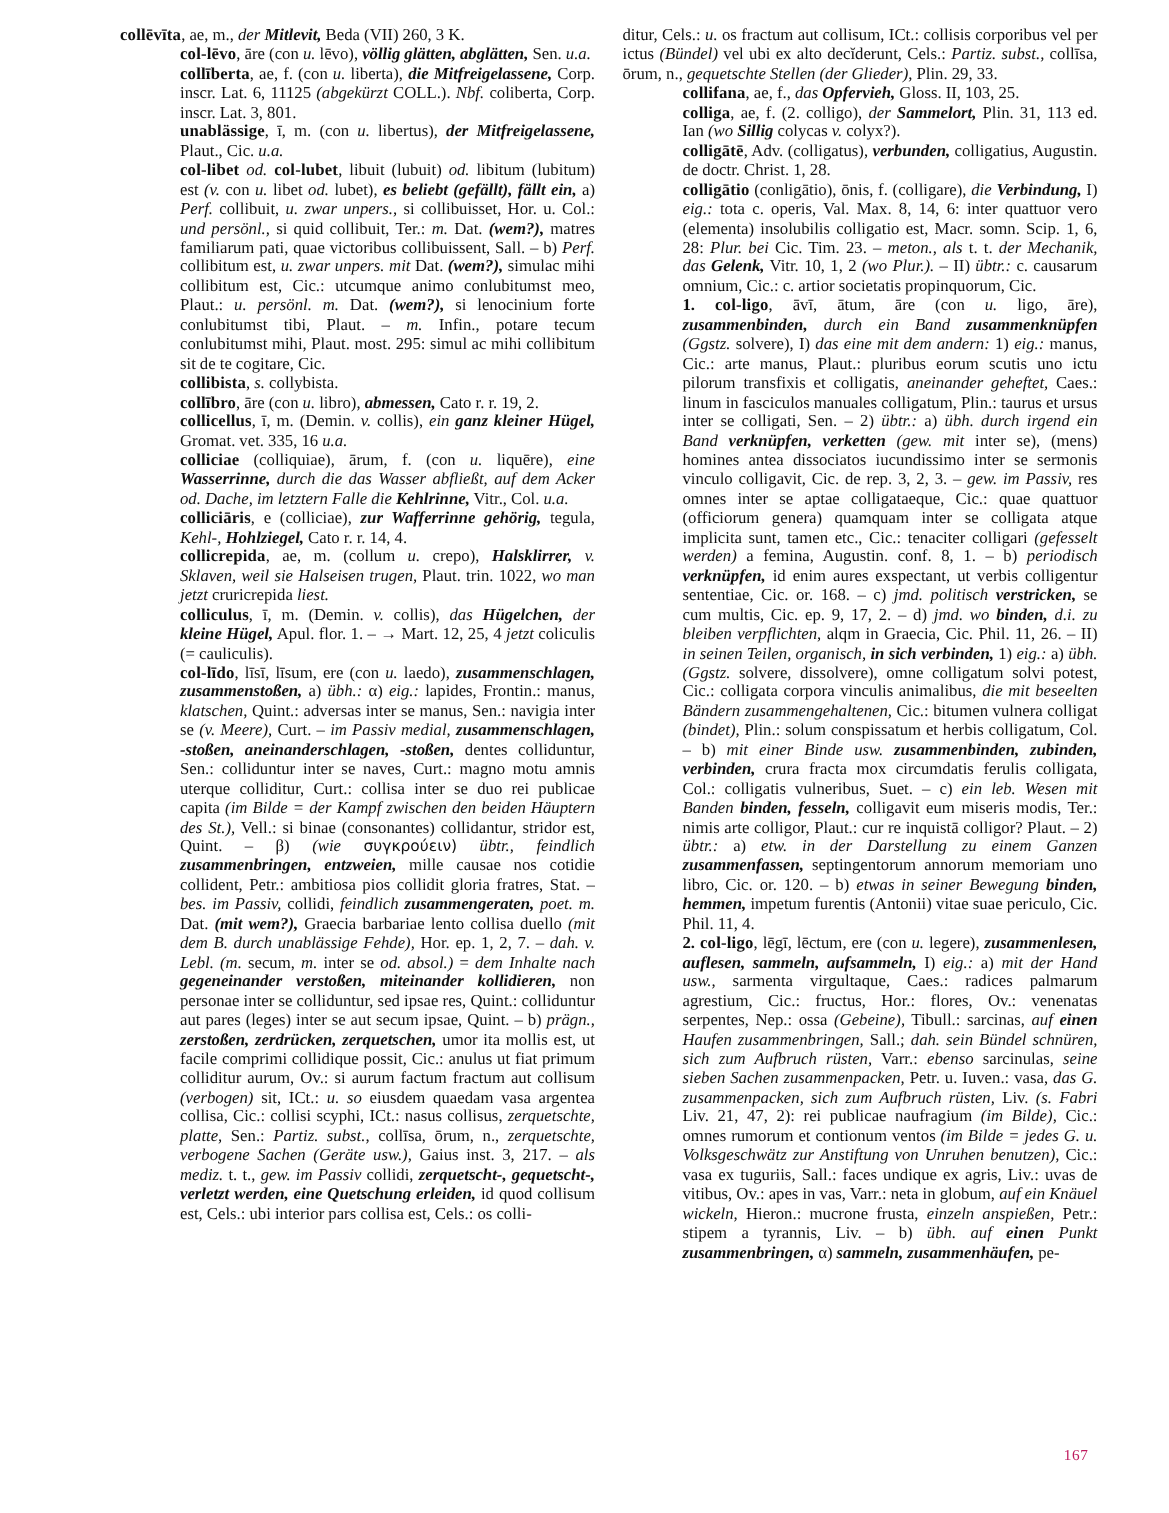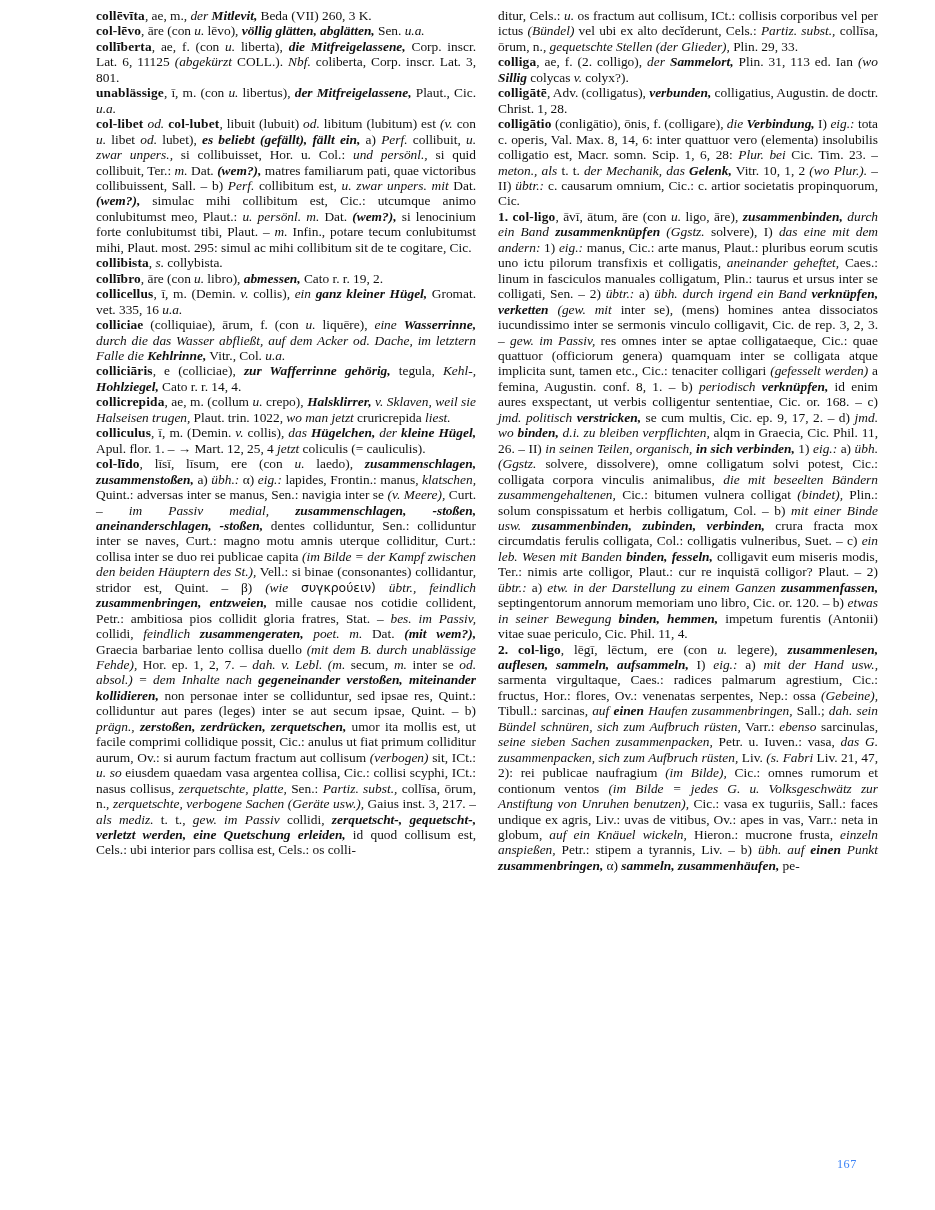--- a/index.html
+++ b/index.html
@@ -14,21 +14,21 @@
     color: #101010;
     position: relative;
     overflow: hidden;
   }
   #page {
     position: absolute;
     left: 0; top: 0;
     width: 935px;
     height: 1190px;
     box-sizing: border-box;
-    padding: 8px 62px 0 96px;
+    padding: 20px 62px 0 96px;
   }
   #columns {
     display: flex;
     flex-direction: row;
     gap: 22px;
     align-items: flex-start;
   }
   .column {
     width: 380px;
     flex: 0 0 380px;
@@ -36,21 +36,21 @@
   .entry {
     font-size: 13.4px;
     line-height: 15.45px;
     text-align: justify;
     text-justify: inter-word;
     text-indent: 0;
     margin: 0;
     hyphens: manual;
     word-spacing: -0.1px;
   }
-  .entry + .entry { margin-top: 0; }
+  .entry + .entry { margin-top: 0; margin-left: 48px; }
   
   .hw {
     font-weight: bold;
     letter-spacing: 0.15px;
   }
   .de {
     font-weight: bold;
     font-style: italic;
   }
   .it {
@@ -58,25 +58,25 @@
   }
   .gk {
     font-family: "DejaVu Sans", sans-serif;
     font-size: 12.4px;
   }
   .num {
     font-weight: bold;
   }
   #folio {
     position: absolute;
-    right: 78px;
+    right: 64px;
     bottom: 18px;
     font-size: 12.2px;
     letter-spacing: 0.6px;
-    color: #3b82f6;
+    color: #be185d;
     margin-top: 36px;
   }
 </style>
 </head>
 <body>
 
 <div id="page">
   <div id="columns">
 
     <div class="column">
@@ -90,20 +90,21 @@
       <p class="entry"><span class="hw">collicellus</span>, ī, m. (Demin. <span class="it">v.</span> collis), <span class="it">ein</span> <span class="de">ganz kleiner Hügel,</span> Gromat. vet. 335, 16 <span class="it">u.a.</span></p>
       <p class="entry"><span class="hw">colliciae</span> (colliquiae), ārum, f. (con <span class="it">u.</span> liquēre), <span class="it">eine</span> <span class="de">Wasserrinne,</span> <span class="it">durch die das Wasser abfließt, auf dem Acker od. Dache, im letztern Falle die</span> <span class="de">Kehlrinne,</span> Vitr., Col. <span class="it">u.a.</span></p>
       <p class="entry"><span class="hw">colliciāris</span>, e (colliciae), <span class="de">zur Wafferrinne gehörig,</span> tegula, <span class="it">Kehl-,</span> <span class="de">Hohlziegel,</span> Cato r. r. 14, 4.</p>
       <p class="entry"><span class="hw">collicrepida</span>, ae, m. (collum <span class="it">u.</span> crepo), <span class="de">Halsklirrer,</span> <span class="it">v. Sklaven, weil sie Halseisen trugen,</span> Plaut. trin. 1022, <span class="it">wo man jetzt</span> cruricrepida <span class="it">liest.</span></p>
       <p class="entry"><span class="hw">colliculus</span>, ī, m. (Demin. <span class="it">v.</span> collis), <span class="it">das</span> <span class="de">Hügelchen,</span> <span class="it">der</span> <span class="de">kleine Hügel,</span> Apul. flor. 1. – <span class="sym">→</span> Mart. 12, 25, 4 <span class="it">jetzt</span> coliculis (= cauliculis).</p>
       <p class="entry"><span class="hw">col-līdo</span>, līsī, līsum, ere (con <span class="it">u.</span> laedo), <span class="de">zusammenschlagen, zusammenstoßen,</span> a) <span class="it">übh.:</span> α) <span class="it">eig.:</span> lapides, Frontin.: manus, <span class="it">klatschen,</span> Quint.: adversas inter se manus, Sen.: navigia inter se <span class="it">(v. Meere),</span> Curt. – <span class="it">im Passiv medial,</span> <span class="de">zusammenschlagen, -stoßen, aneinanderschlagen, -stoßen,</span> dentes colliduntur, Sen.: colliduntur inter se naves, Curt.: magno motu amnis uterque colliditur, Curt.: collisa inter se duo rei publicae capita <span class="it">(im Bilde = der Kampf zwischen den beiden Häuptern des St.),</span> Vell.: si binae (consonantes) collidantur, stridor est, Quint. – β) <span class="it">(wie</span> <span class="gk">συγκρούειν)</span> <span class="it">übtr., feindlich</span> <span class="de">zusammenbringen, entzweien,</span> mille causae nos cotidie collident, Petr.: ambitiosa pios collidit gloria fratres, Stat. – <span class="it">bes. im Passiv,</span> collidi, <span class="it">feindlich</span> <span class="de">zusammengeraten,</span> <span class="it">poet. m.</span> Dat. <span class="de">(mit wem?),</span> Graecia barbariae lento collisa duello <span class="it">(mit dem B. durch unablässige Fehde),</span> Hor. ep. 1, 2, 7. – <span class="it">dah. v. Lebl. (m.</span> secum, <span class="it">m.</span> inter se <span class="it">od. absol.)</span> = <span class="it">dem Inhalte nach</span> <span class="de">gegeneinander verstoßen, miteinander kollidieren,</span> non personae inter se colliduntur, sed ipsae res, Quint.: colliduntur aut pares (leges) inter se aut secum ipsae, Quint. – b) <span class="it">prägn.,</span> <span class="de">zerstoßen, zerdrücken, zerquetschen,</span> umor ita mollis est, ut facile comprimi collidique possit, Cic.: anulus ut fiat primum colliditur aurum, Ov.: si aurum factum fractum aut collisum <span class="it">(verbogen)</span> sit, ICt.: <span class="it">u. so</span> eiusdem quaedam vasa argentea collisa, Cic.: collisi scyphi, ICt.: nasus collisus, <span class="it">zerquetschte, platte,</span> Sen.: <span class="it">Partiz. subst.,</span> collīsa, ōrum, n., <span class="it">zerquetschte, verbogene Sachen (Geräte usw.),</span> Gaius inst. 3, 217. – <span class="it">als mediz.</span> t. t., <span class="it">gew. im Passiv</span> collidi, <span class="de">zerquetscht-, gequetscht-, verletzt werden, eine Quetschung erleiden,</span> id quod collisum est, Cels.: ubi interior pars collisa est, Cels.: os colli-</p>
     </div>
 
     <div class="column">
       <p class="entry">ditur, Cels.: <span class="it">u.</span> os fractum aut collisum, ICt.: collisis corporibus vel per ictus <span class="it">(Bündel)</span> vel ubi ex alto decĭderunt, Cels.: <span class="it">Partiz. subst.,</span> collīsa, ōrum, n., <span class="it">gequetschte Stellen (der Glieder),</span> Plin. 29, 33.</p>
+      <p class="entry"><span class="hw">collifana</span>, ae, f., <span class="it">das</span> <span class="de">Opfervieh,</span> Gloss. II, 103, 25.</p>
       <p class="entry"><span class="hw">colliga</span>, ae, f. (2. colligo), <span class="it">der</span> <span class="de">Sammelort,</span> Plin. 31, 113 ed. Ian <span class="it">(wo</span> <span class="de">Sillig</span> colycas <span class="it">v.</span> colyx?).</p>
       <p class="entry"><span class="hw">colligātē</span>, Adv. (colligatus), <span class="de">verbunden,</span> colligatius, Augustin. de doctr. Christ. 1, 28.</p>
       <p class="entry"><span class="hw">colligātio</span> (conligātio), ōnis, f. (colligare), <span class="it">die</span> <span class="de">Verbindung,</span> I) <span class="it">eig.:</span> tota c. operis, Val. Max. 8, 14, 6: inter quattuor vero (elementa) insolubilis colligatio est, Macr. somn. Scip. 1, 6, 28: <span class="it">Plur. bei</span> Cic. Tim. 23. – <span class="it">meton., als</span> t. t. <span class="it">der Mechanik, das</span> <span class="de">Gelenk,</span> Vitr. 10, 1, 2 <span class="it">(wo Plur.).</span> – II) <span class="it">übtr.:</span> c. causarum omnium, Cic.: c. artior societatis propinquorum, Cic.</p>
       <p class="entry"><span class="num">1.</span> <span class="hw">col-ligo</span>, āvī, ātum, āre (con <span class="it">u.</span> ligo, āre), <span class="de">zusammenbinden,</span> <span class="it">durch ein Band</span> <span class="de">zusammenknüpfen</span> <span class="it">(Ggstz.</span> solvere), I) <span class="it">das eine mit dem andern:</span> 1) <span class="it">eig.:</span> manus, Cic.: arte manus, Plaut.: pluribus eorum scutis uno ictu pilorum transfixis et colligatis, <span class="it">aneinander geheftet,</span> Caes.: linum in fasciculos manuales colligatum, Plin.: taurus et ursus inter se colligati, Sen. – 2) <span class="it">übtr.:</span> a) <span class="it">übh. durch irgend ein Band</span> <span class="de">verknüpfen, verketten</span> <span class="it">(gew. mit</span> inter se), (mens) homines antea dissociatos iucundissimo inter se sermonis vinculo colligavit, Cic. de rep. 3, 2, 3. – <span class="it">gew. im Passiv,</span> res omnes inter se aptae colligataeque, Cic.: quae quattuor (officiorum genera) quamquam inter se colligata atque implicita sunt, tamen etc., Cic.: tenaciter colligari <span class="it">(gefesselt werden)</span> a femina, Augustin. conf. 8, 1. – b) <span class="it">periodisch</span> <span class="de">verknüpfen,</span> id enim aures exspectant, ut verbis colligentur sententiae, Cic. or. 168. – c) <span class="it">jmd. politisch</span> <span class="de">verstricken,</span> se cum multis, Cic. ep. 9, 17, 2. – d) <span class="it">jmd. wo</span> <span class="de">binden,</span> <span class="it">d.i. zu bleiben verpflichten,</span> alqm in Graecia, Cic. Phil. 11, 26. – II) <span class="it">in seinen Teilen, organisch,</span> <span class="de">in sich verbinden,</span> 1) <span class="it">eig.:</span> a) <span class="it">übh. (Ggstz.</span> solvere, dissolvere), omne colligatum solvi potest, Cic.: colligata corpora vinculis animalibus, <span class="it">die mit beseelten Bändern zusammengehaltenen,</span> Cic.: bitumen vulnera colligat <span class="it">(bindet),</span> Plin.: solum conspissatum et herbis colligatum, Col. – b) <span class="it">mit einer Binde usw.</span> <span class="de">zusammenbinden, zubinden, verbinden,</span> crura fracta mox circumdatis ferulis colligata, Col.: colligatis vulneribus, Suet. – c) <span class="it">ein leb. Wesen mit Banden</span> <span class="de">binden, fesseln,</span> colligavit eum miseris modis, Ter.: nimis arte colligor, Plaut.: cur re inquistā colligor? Plaut. – 2) <span class="it">übtr.:</span> a) <span class="it">etw. in der Darstellung zu einem Ganzen</span> <span class="de">zusammenfassen,</span> septingentorum annorum memoriam uno libro, Cic. or. 120. – b) <span class="it">etwas in seiner Bewegung</span> <span class="de">binden, hemmen,</span> impetum furentis (Antonii) vitae suae periculo, Cic. Phil. 11, 4.</p>
       <p class="entry"><span class="num">2.</span> <span class="hw">col-ligo</span>, lēgī, lēctum, ere (con <span class="it">u.</span> legere), <span class="de">zusammenlesen, auflesen, sammeln, aufsammeln,</span> I) <span class="it">eig.:</span> a) <span class="it">mit der Hand usw.,</span> sarmenta virgultaque, Caes.: radices palmarum agrestium, Cic.: fructus, Hor.: flores, Ov.: venenatas serpentes, Nep.: ossa <span class="it">(Gebeine),</span> Tibull.: sarcinas, <span class="it">auf</span> <span class="de">einen</span> <span class="it">Haufen zusammenbringen,</span> Sall.; <span class="it">dah. sein Bündel schnüren, sich zum Aufbruch rüsten,</span> Varr.: <span class="it">ebenso</span> sarcinulas, <span class="it">seine sieben Sachen zusammenpacken,</span> Petr. u. Iuven.: vasa, <span class="it">das G. zusammenpacken, sich zum Aufbruch rüsten,</span> Liv. <span class="it">(s. Fabri</span> Liv. 21, 47, 2): rei publicae naufragium <span class="it">(im Bilde),</span> Cic.: omnes rumorum et contionum ventos <span class="it">(im Bilde = jedes G. u. Volksgeschwätz zur Anstiftung von Unruhen benutzen),</span> Cic.: vasa ex tuguriis, Sall.: faces undique ex agris, Liv.: uvas de vitibus, Ov.: apes in vas, Varr.: neta in globum, <span class="it">auf ein Knäuel wickeln,</span> Hieron.: mucrone frusta, <span class="it">einzeln anspießen,</span> Petr.: stipem a tyrannis, Liv. – b) <span class="it">übh. auf</span> <span class="de">einen</span> <span class="it">Punkt</span> <span class="de">zusammenbringen,</span> α) <span class="de">sammeln, zusammenhäufen,</span> pe-</p>
     </div>
 
   </div>
 
   <div id="folio">167</div>

